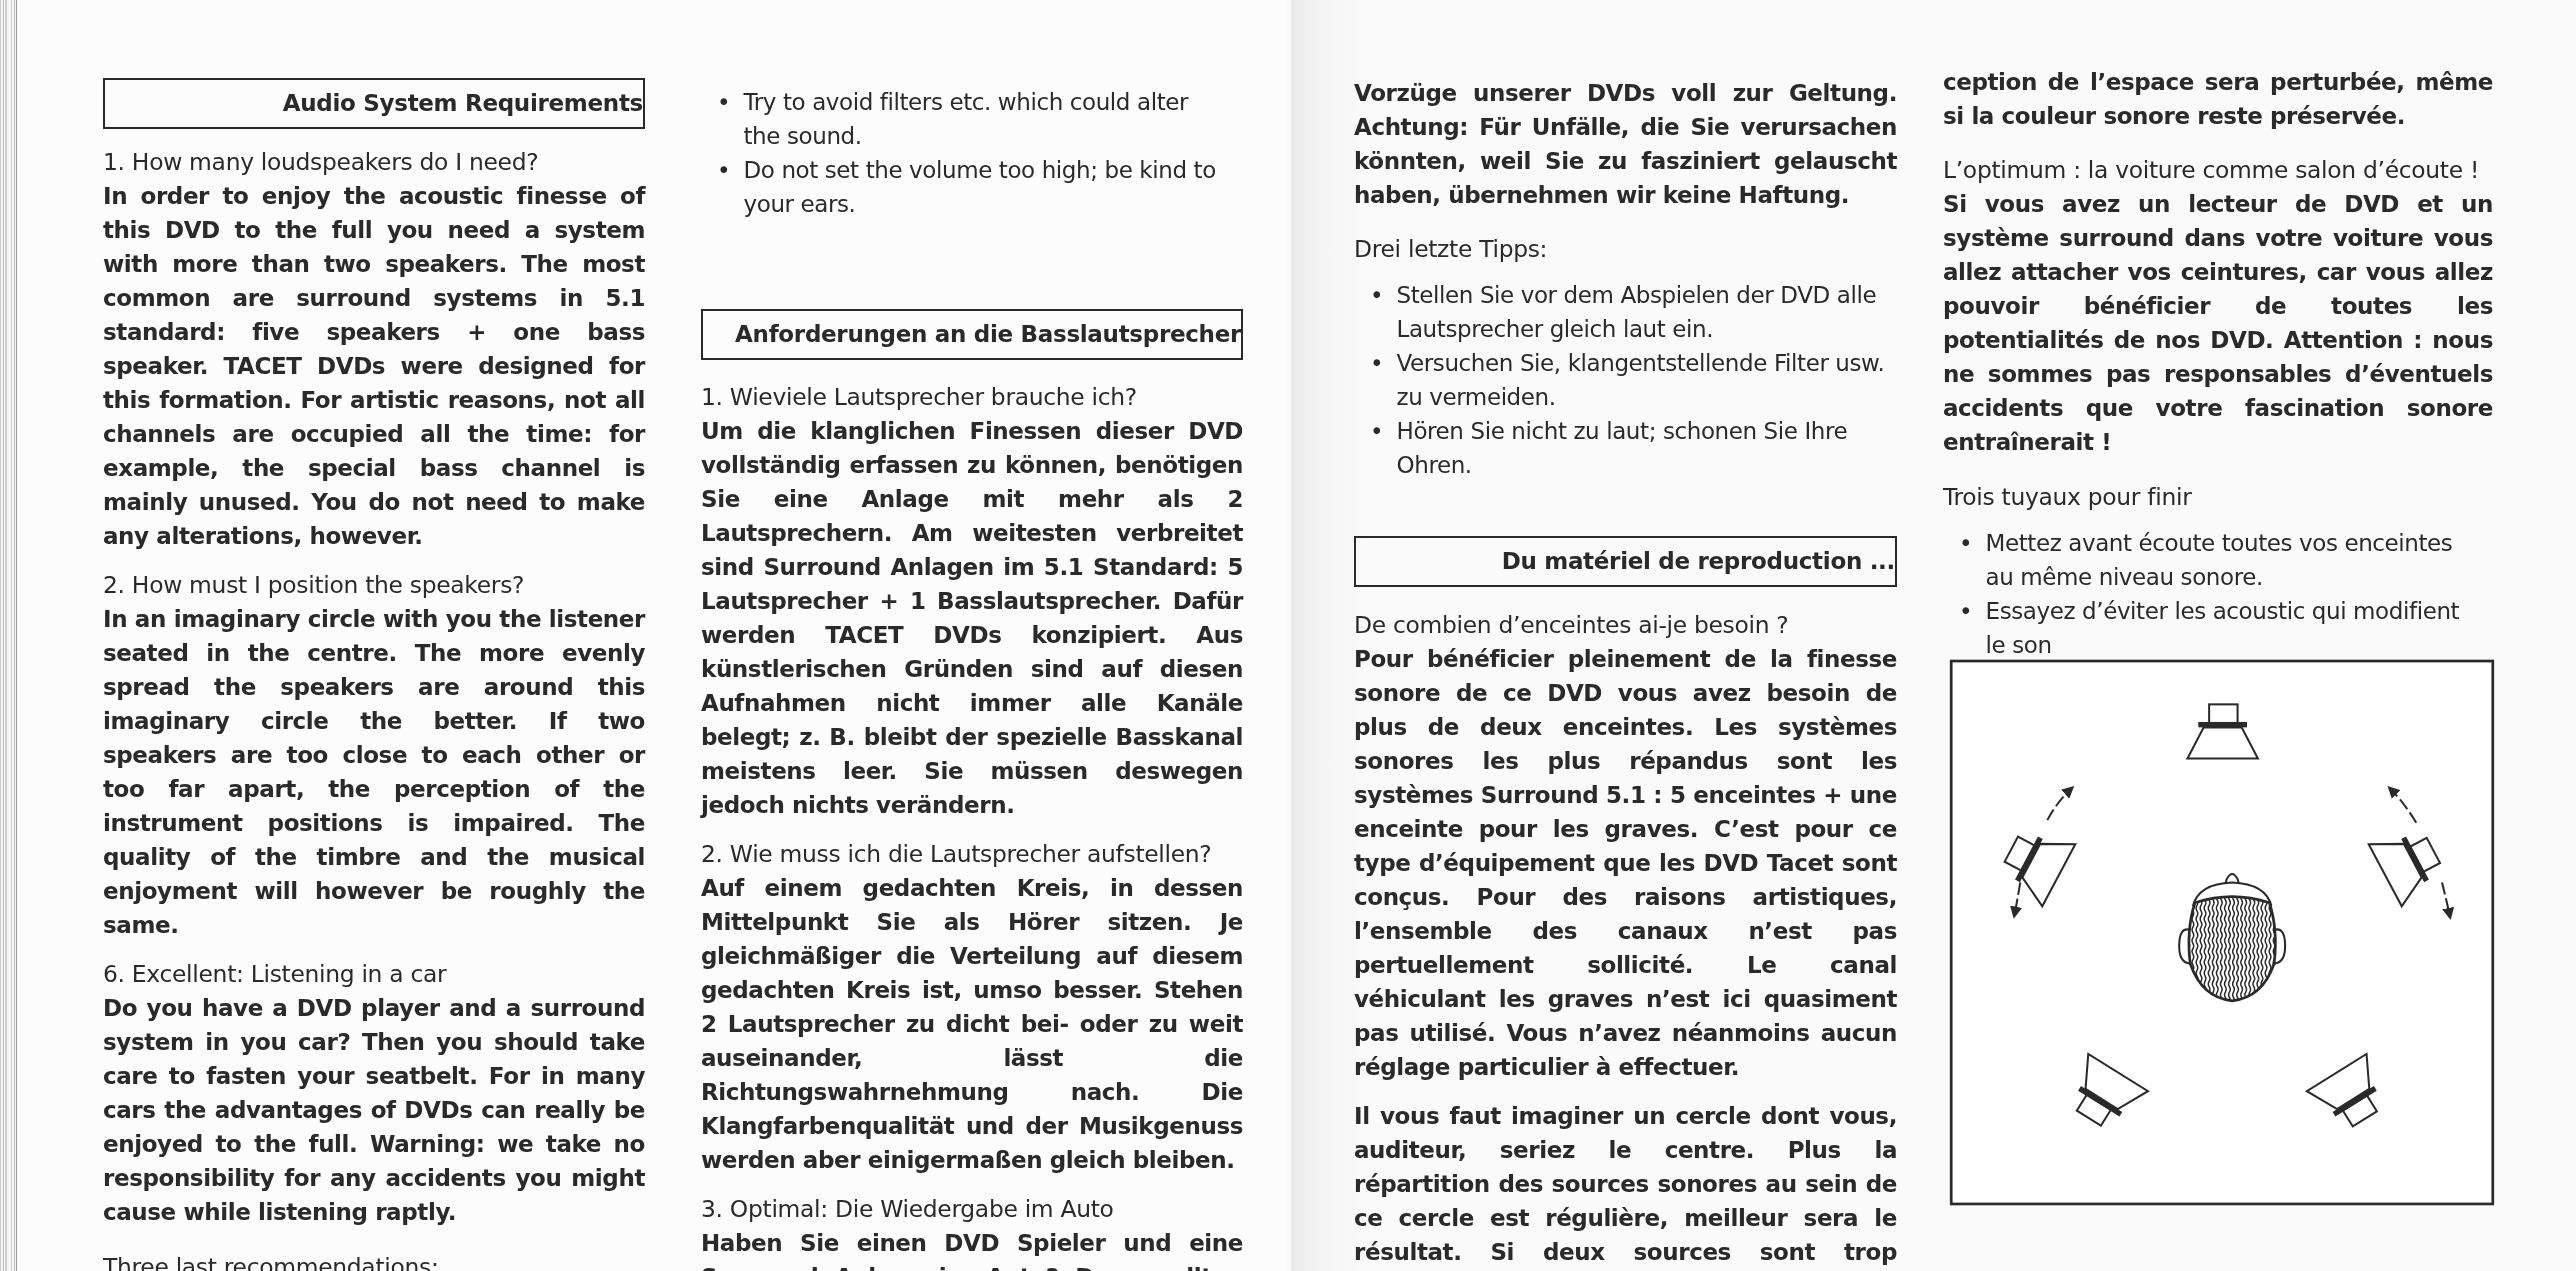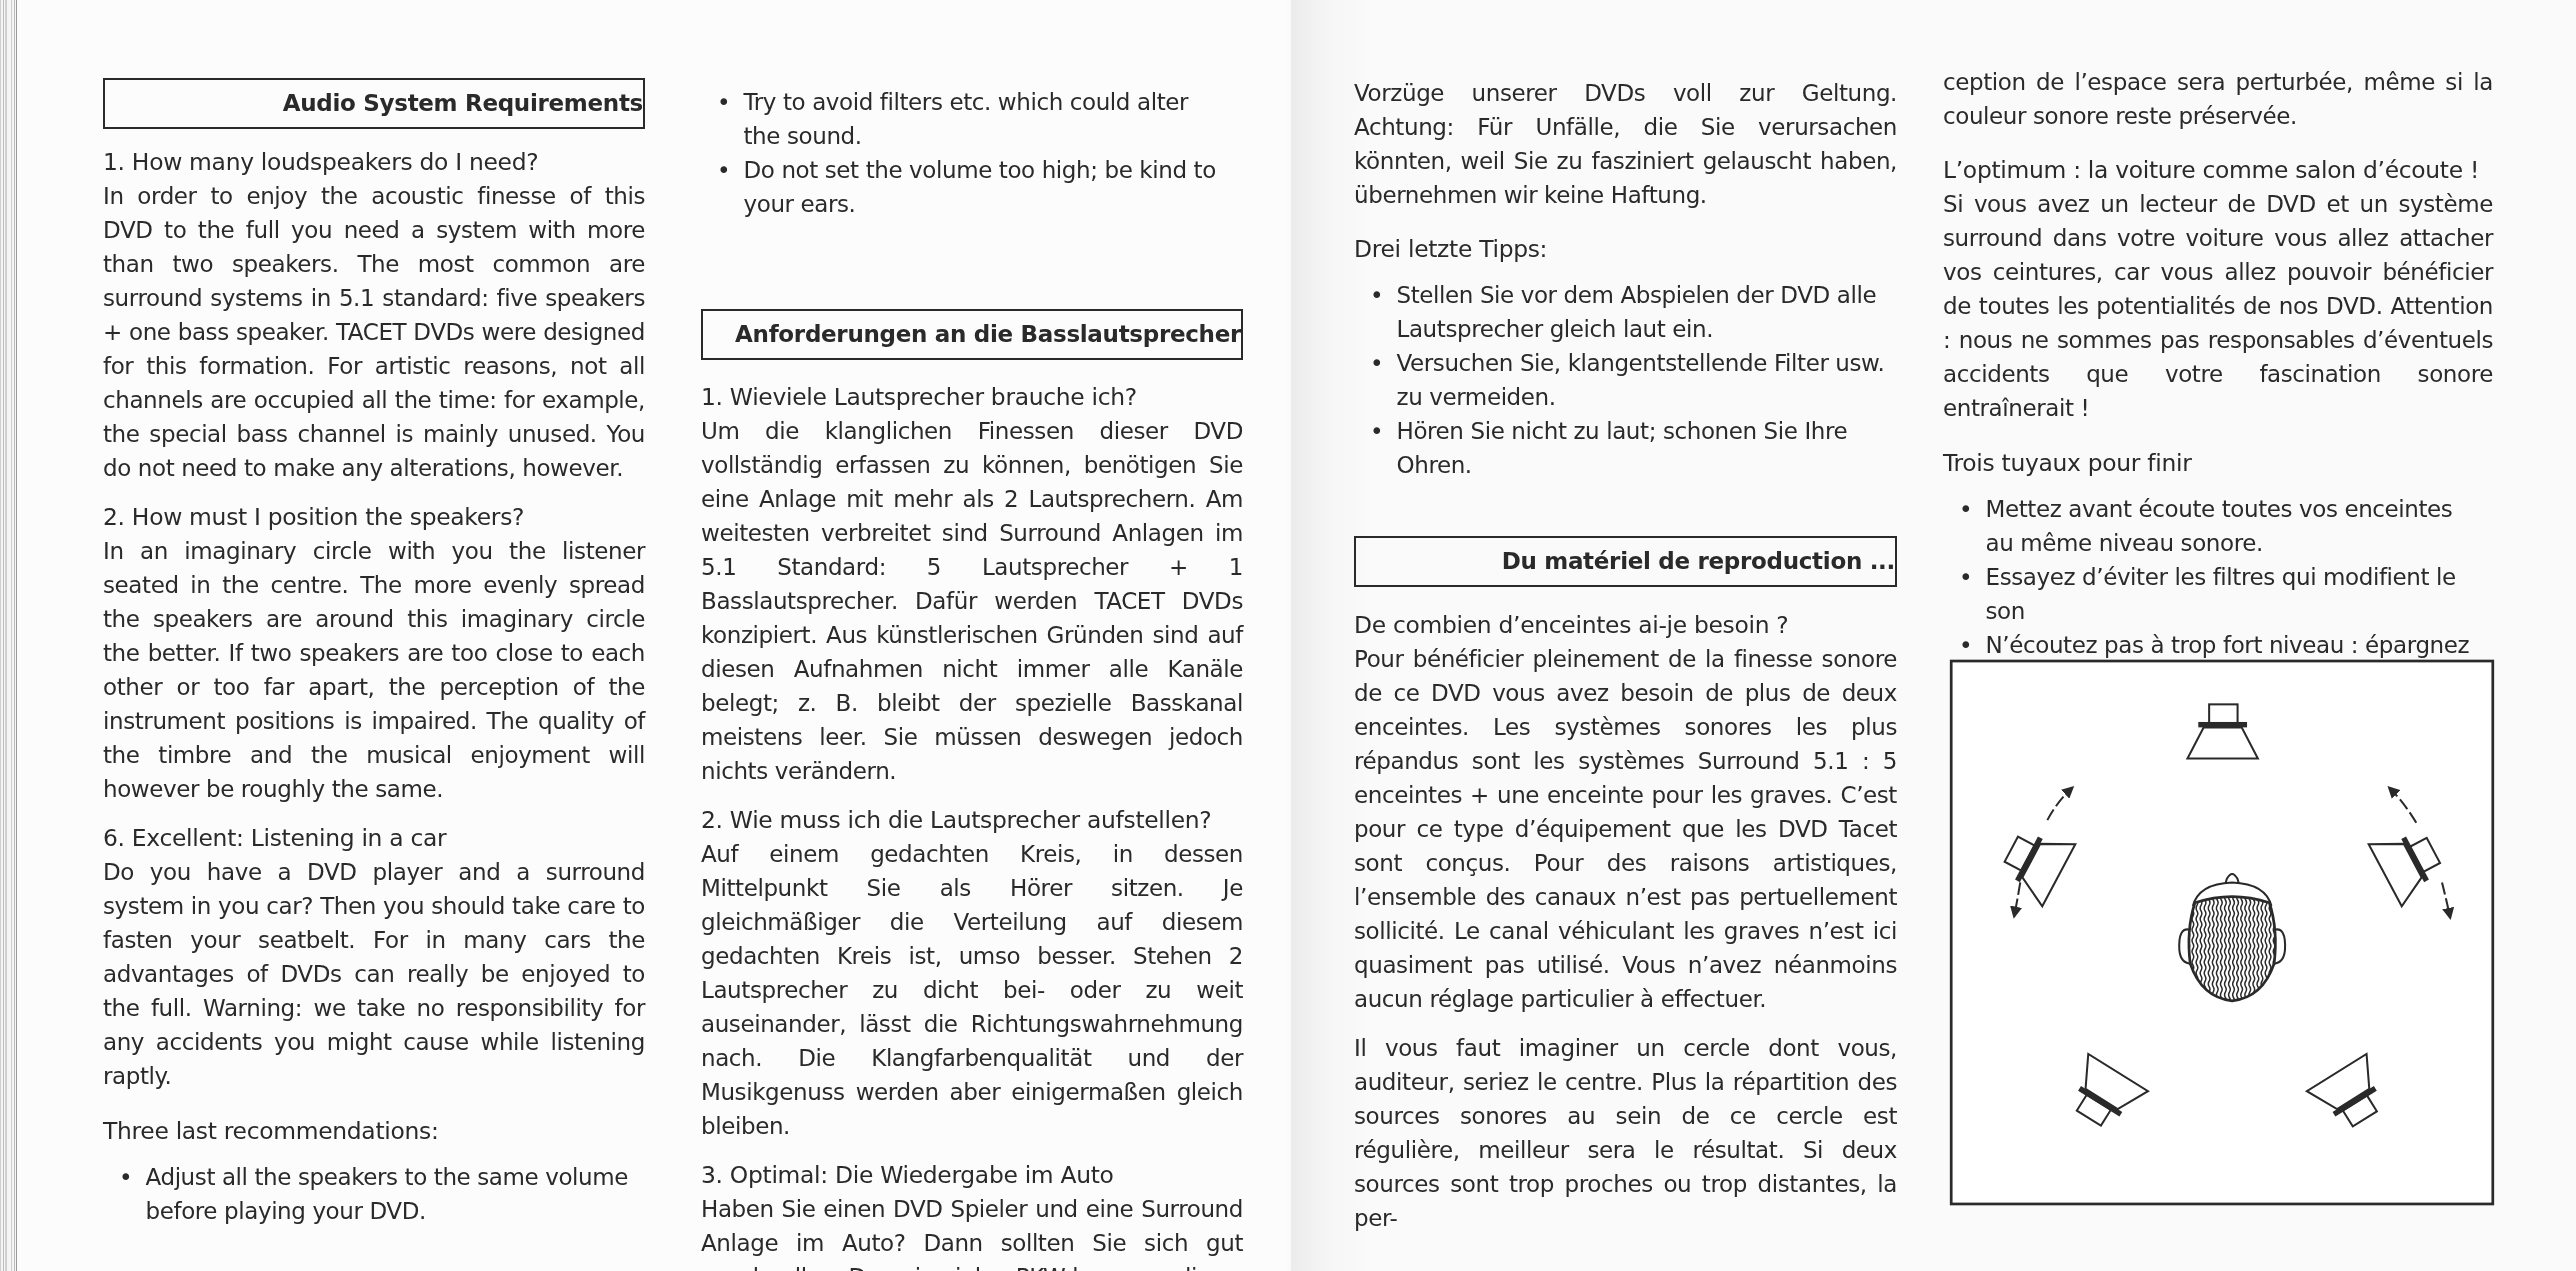--- a/index.html
+++ b/index.html
@@ -18,21 +18,21 @@
   }
   .binding-edge {
     position: absolute; left: 0; top: 0; width: 16.3px; height: 1272px;
     border-right: 1.4px solid #9a9a9a;
     background: repeating-linear-gradient(to right, #cfcfcf 0 1.4px, #f4f4f4 1.4px 3.4px, #bcbcbc 3.4px 4.1px, #f6f6f6 4.1px 5.4px);
   }
   .col {
     position: absolute; width: 542px;
     font-size: 23px; line-height: 34px; letter-spacing: -0.4px;
   }
-  .col p { margin: 0; text-align: justify; }
+  .col p { margin: 0; text-align: justify; font-weight: bold; }
   .col h3 { margin: 0; font-size: 23.4px; font-weight: normal; letter-spacing: -0.3px; line-height: 34px; }
   .boxhead {
     border: 2px solid #2a2a2a; text-align: right; font-weight: bold;
     font-size: 23px; line-height: 47px; height: 47px; letter-spacing: -0.3px;
   }
   .gap-s { height: 15px; }
   .gap-m { height: 20.3px; }
   .col ul { list-style: none; padding: 0; margin: 12px; }
   .col li { position: relative; padding-left: 30.5px; text-align: left; }
   .col li::before { content: "\2022"; position: absolute; left: 4.1px; top: 0; }
@@ -102,21 +102,21 @@
 
 <div class="col" style="left:1943px; top:65px; width:550px;">
   <p>ception de l’espace sera perturbée, même si la couleur sonore reste préservée.</p>
   <div class="gap-m"></div>
   <h3>L’optimum : la voiture comme salon d’écoute !</h3>
   <p>Si vous avez un lecteur de DVD et un système surround dans votre voiture vous allez attacher vos ceintures, car vous allez pouvoir bénéficier de toutes les potentialités de nos DVD. Attention : nous ne sommes pas responsables d’éventuels accidents que votre fascination sonore entraînerait !</p>
   <div class="gap-m"></div>
   <h3>Trois tuyaux pour finir</h3>
   <ul>
     <li>Mettez avant écoute toutes vos enceintes au même niveau sonore.</li>
-    <li>Essayez d’éviter les filtres qui modifient le son</li>
+    <li>Essayez d’éviter les acoustic qui modifient le son</li>
     <li>N’écoutez pas à trop fort niveau : épargnez vos oreilles.</li>
   </ul>
 </div>
 
 <svg class="diagram" viewBox="0 0 806 808">
   <defs>
     <marker id="arr" viewBox="0 0 10 10" refX="8" refY="5" markerWidth="6" markerHeight="6" orient="auto">
       <path d="M0,0 L10,5 L0,10 z" fill="#2a2a2a"></path>
     </marker>
     <clipPath id="headclip">

